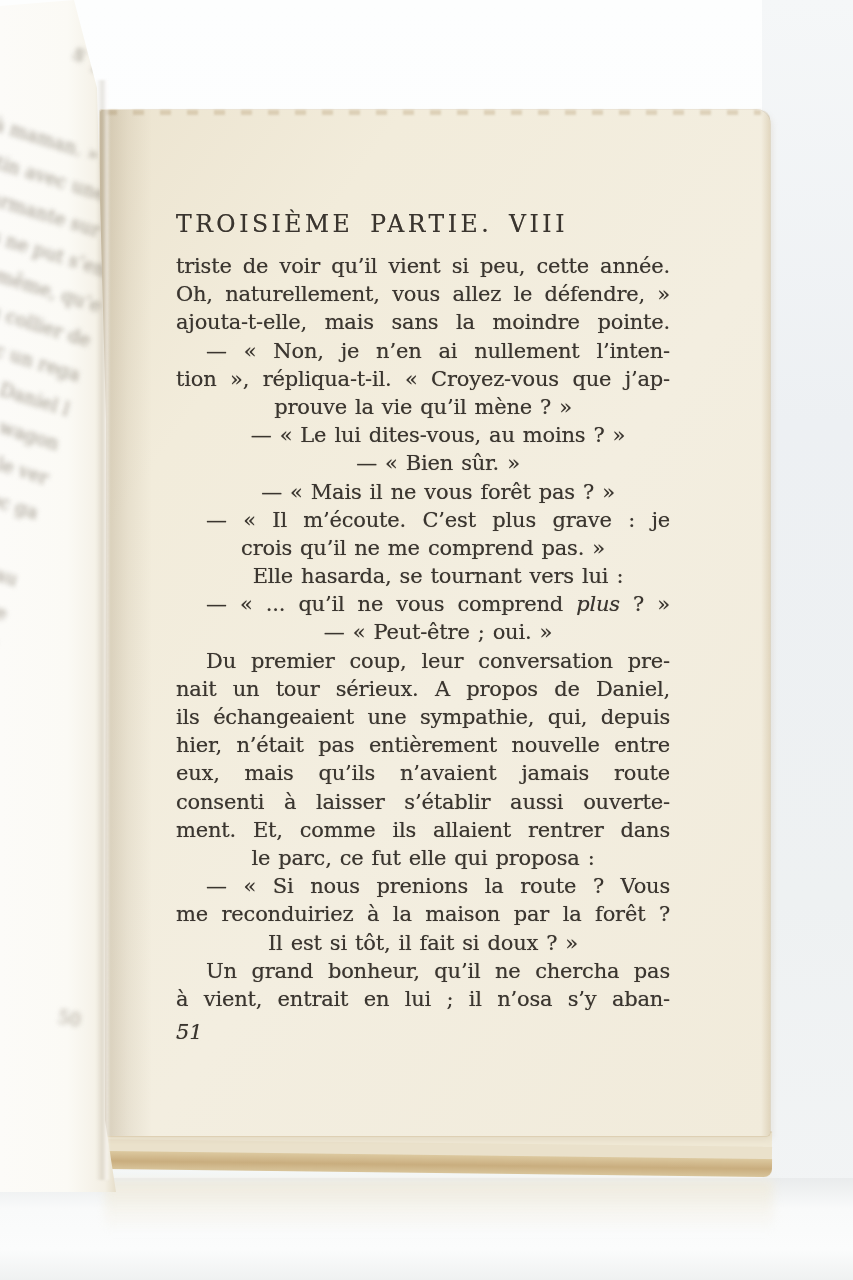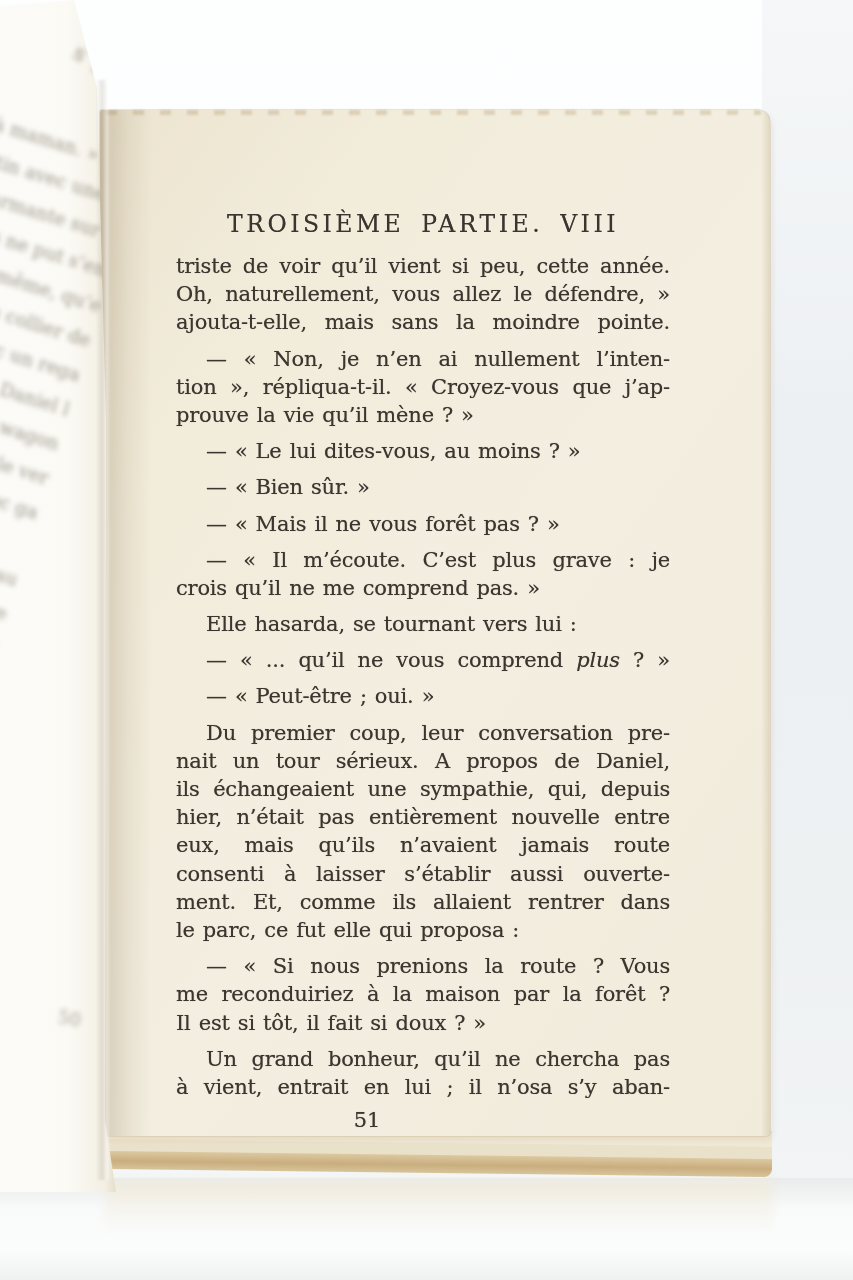--- a/index.html
+++ b/index.html
@@ -38,31 +38,31 @@
   .gutter-shade{position:absolute;left:0;top:0;width:52px;height:100%;
     background:linear-gradient(90deg,rgba(139,118,84,.30),rgba(139,118,84,.10) 55%,rgba(139,118,84,0));
     border-radius:2px 0 0 2px;}
   .edge-shade{position:absolute;right:0;top:0;width:9px;height:100%;
     background:linear-gradient(270deg,rgba(186,163,120,.30),rgba(186,163,120,0));
     border-radius:0 14px 4px 0;}
   .top-deckle{position:absolute;left:6px;top:0;width:655px;height:5px;opacity:.5;filter:blur(1px);
     background:repeating-linear-gradient(90deg,rgba(165,135,90,.55) 0 11px,rgba(165,135,90,0) 11px 27px);}
 
   .text-col{position:absolute;left:76px;top:0;width:494px;color:var(--ink);}
-  .page-heading{margin-top:100px;height:31px;text-align:center;
+  .page-heading{margin-top:100px;height:31px;text-align:left;
     font-size:23.5px;letter-spacing:3.5px;word-spacing:6px;white-space:nowrap;
     text-shadow:0 0 .6px rgba(58,53,47,.65);}
   .body-lines{margin-top:11px;}
   .bline{height:28.2px;line-height:28.2px;font-size:21px;letter-spacing:-.2px;
-    word-spacing:1.6px;white-space:nowrap;text-shadow:0 0 .7px rgba(58,53,47,.6);}
+    word-spacing:1.6px;white-space:nowrap;text-shadow:0 0 .7px rgba(58,53,47,.6);text-align:center;}
   .bline.just{white-space:normal;text-align:justify;text-align-last:justify;overflow:hidden;}
-  .bline.ind{text-indent:30px;margin-top:8px;}
+  .bline.ind{text-indent:30px;}
   .bline i{}
-  .page-number{margin-top:7px;margin-right:112px;text-align:center;
-    font-size:21px;text-shadow:0 0 .7px rgba(58,53,47,.6);}
+  .page-number{margin-top:7px;margin-right:112px;text-align:left;
+    font-size:21px;text-shadow:0 0 .7px rgba(58,53,47,.6);font-style:italic;}
 
   
   .left-page{position:absolute;left:0;top:0;width:122px;height:1205px;overflow:hidden;
     background:linear-gradient(90deg,#fcfbf8 0%,var(--paper-left) 55%,#f3efe4 86%,#e3dac4 97%,#d9cfb6 100%);
     clip-path:polygon(0 6px,74px 0,97px 88px,106px 420px,105px 1120px,116px 1192px,0 1192px);}
   .frag-head{position:absolute;top:116px;left:-52px;width:240px;
     transform:rotate(34deg);transform-origin:top right;
     font-size:17px;letter-spacing:2px;color:#8d8679;filter:blur(2.4px);
     text-align:right;white-space:nowrap;}
   .left-fragments{position:absolute;top:152px;right:-26px;width:430px;

